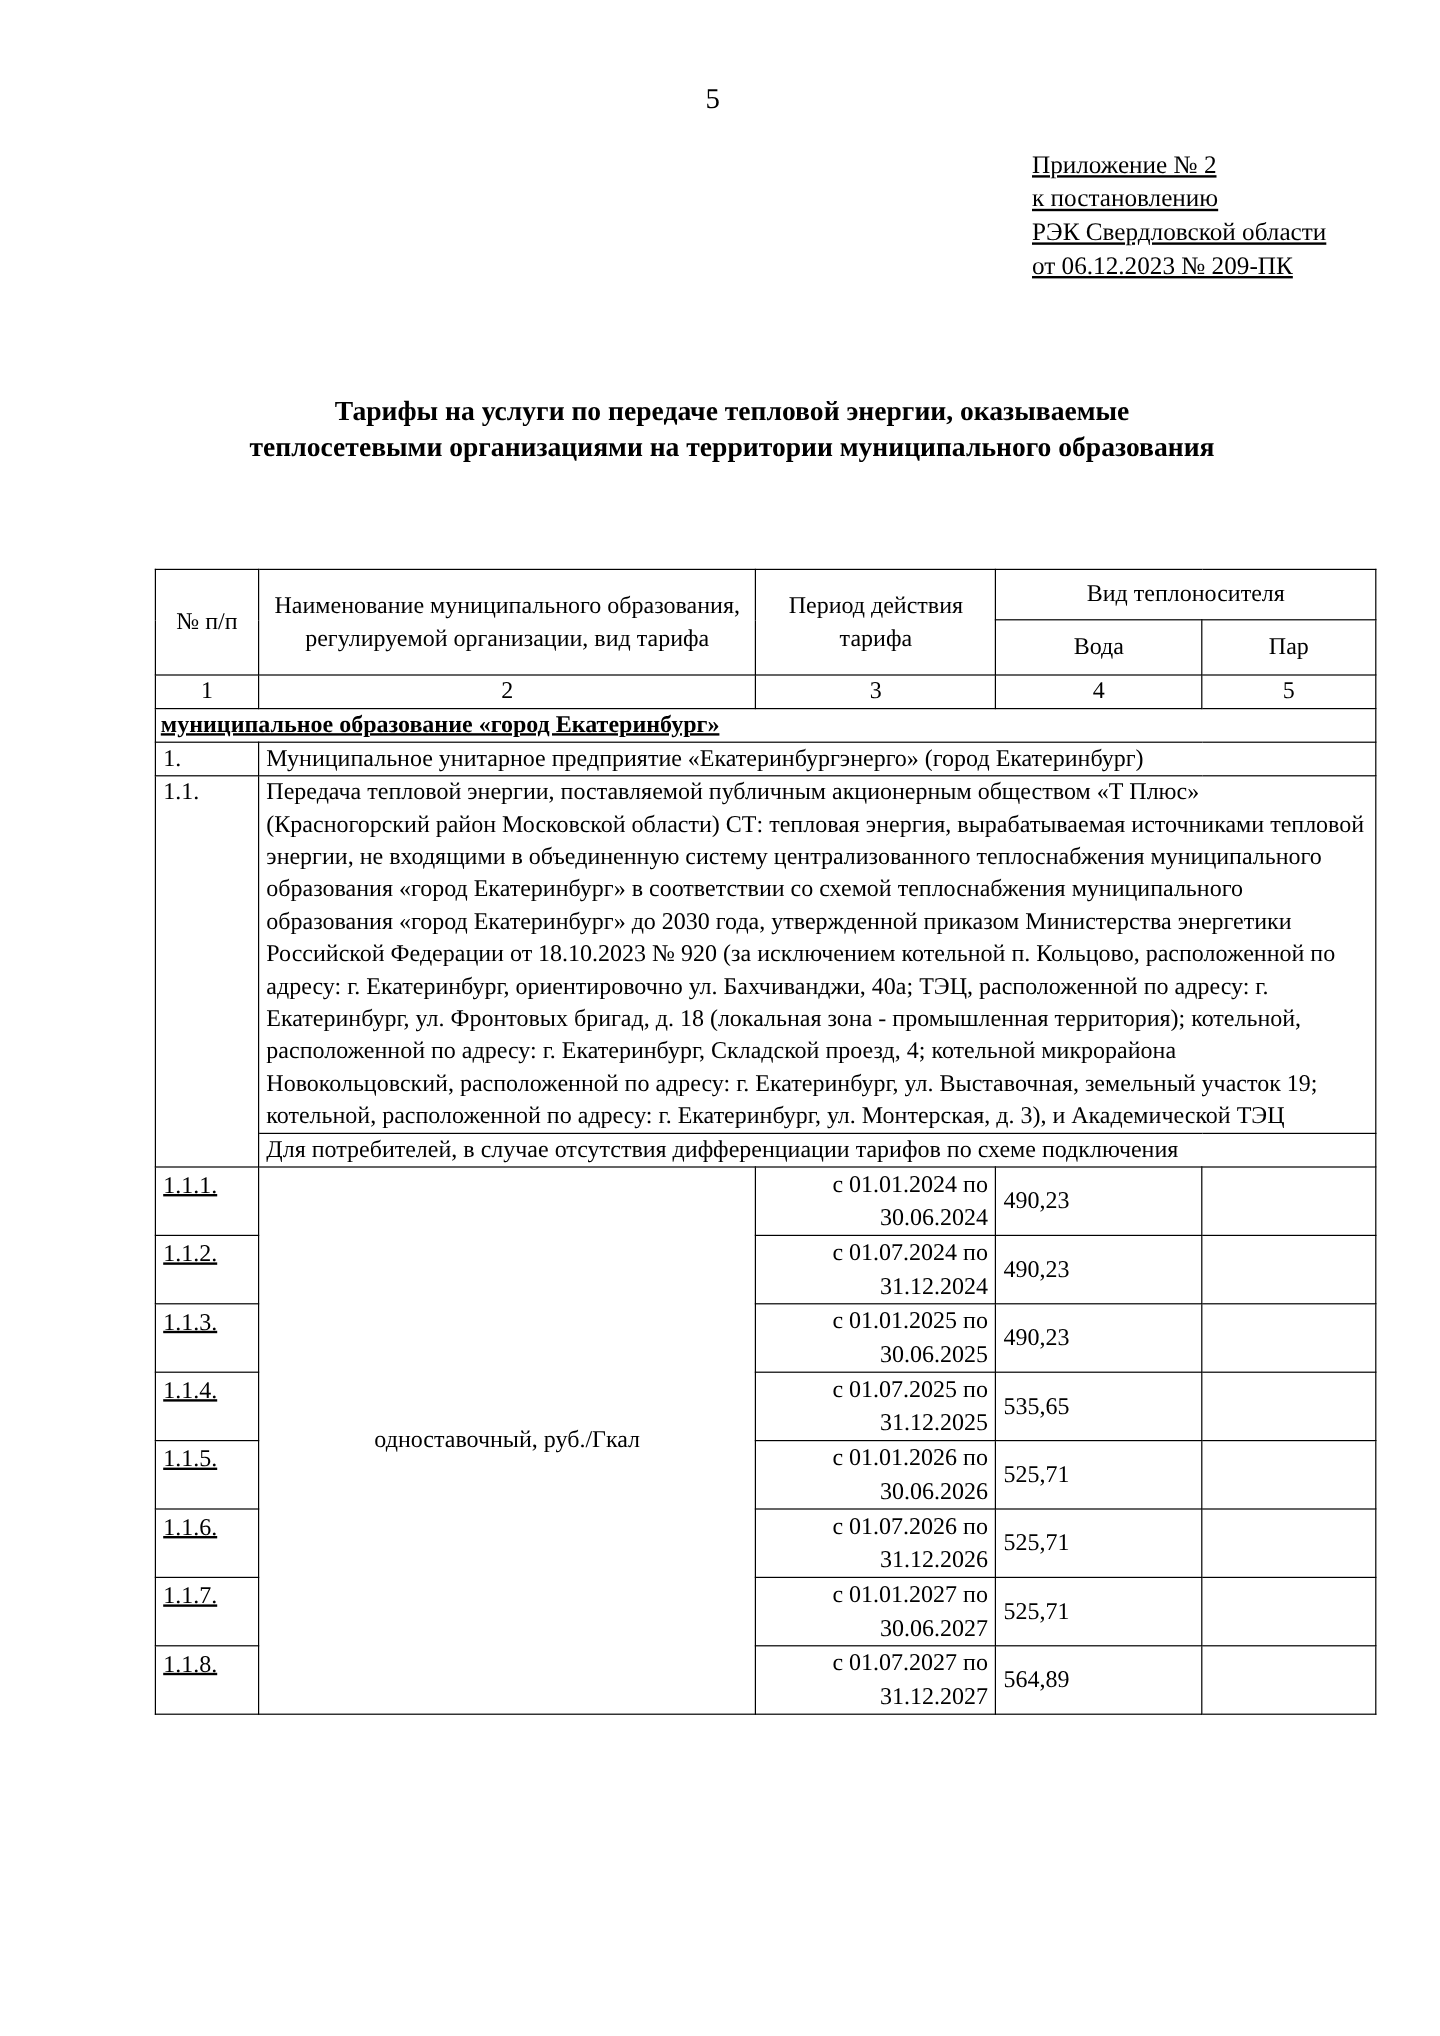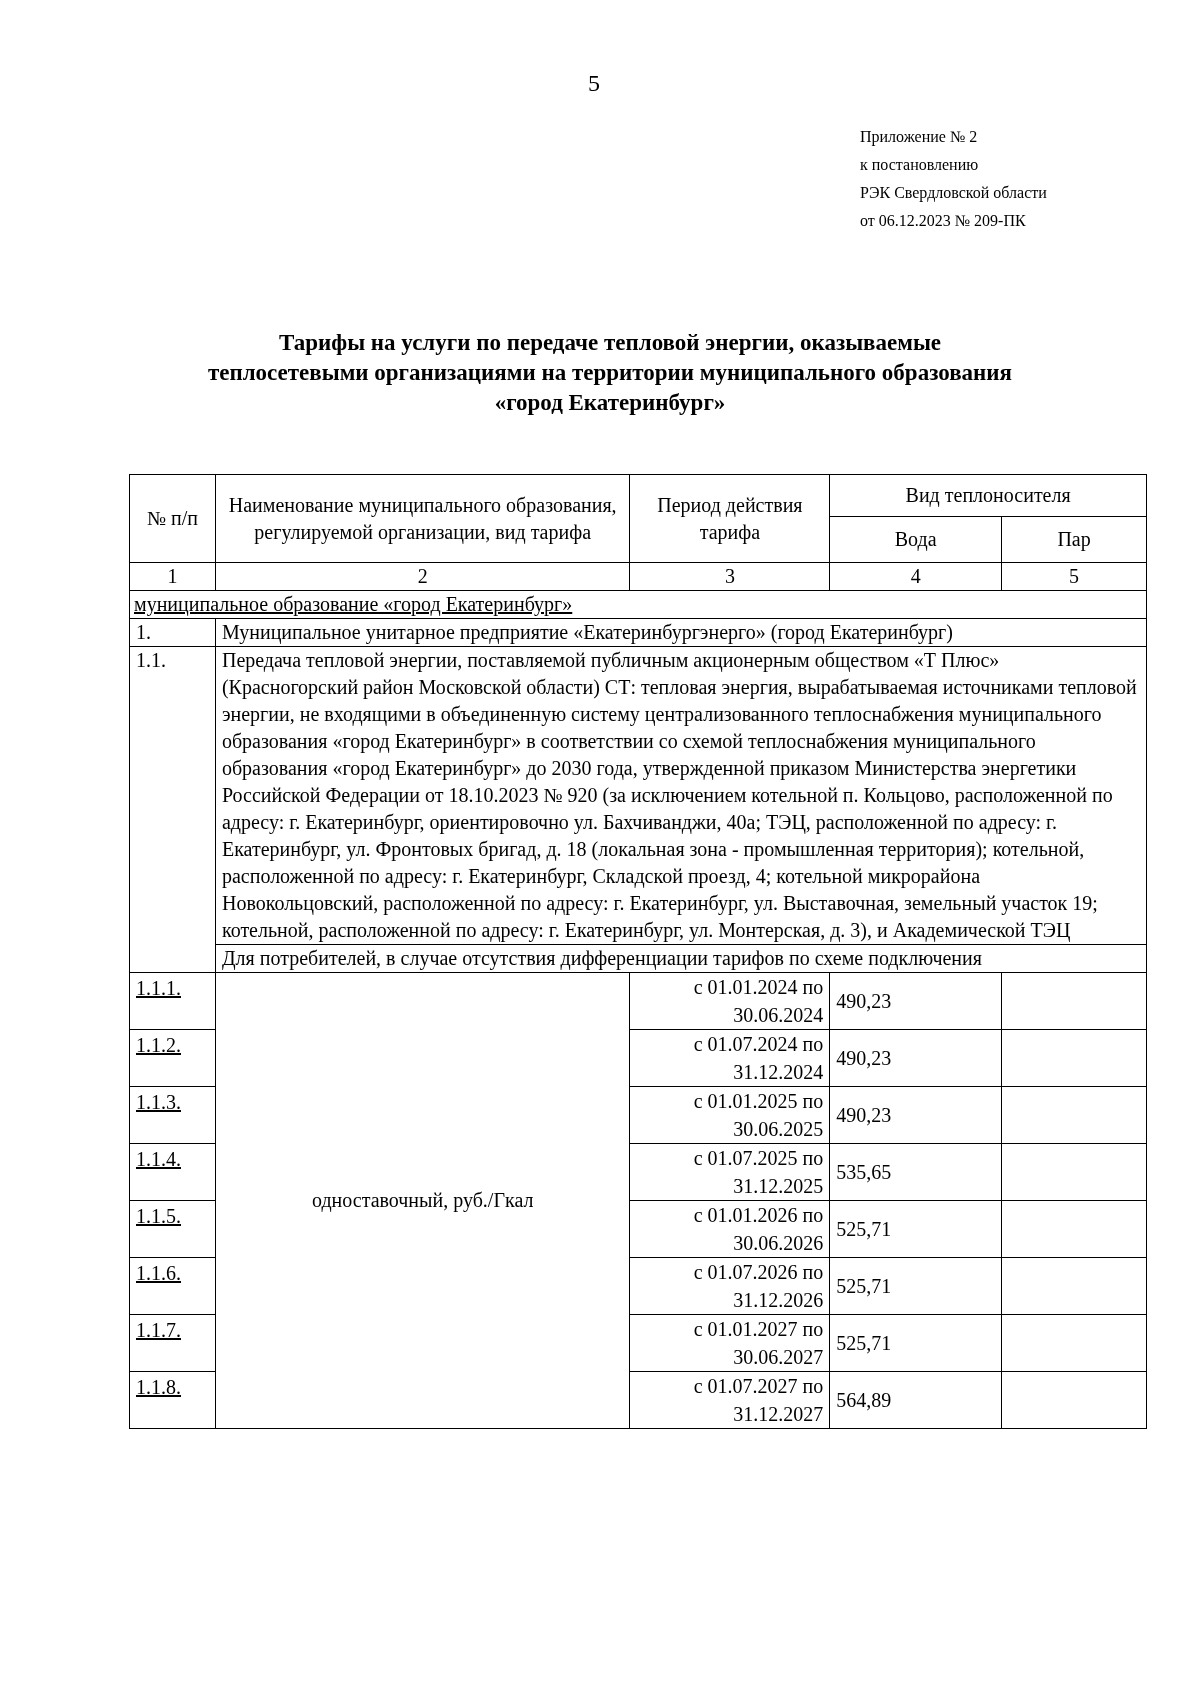--- a/index.html
+++ b/index.html
@@ -1,46 +1,45 @@
 <!DOCTYPE html>
 <html><head>
 <meta charset="utf-8">
 <style>
   html, body { margin: 0; padding: 0; background: #ffffff; }
   body { width: 1200px; height: 1697px; position: relative; font-family: "Liberation Serif", serif; color: #000; }
   .page-number { position: absolute; top: 70px; left: 0; width: 1188px; text-align: center; font-size: 24px; }
-  .appendix { position: absolute; top: 123px; left: 860px; font-size: 16px; line-height: 28px; }
+  .appendix { position: absolute; top: 123px; left: 860px; font-size: 21px; line-height: 28px; text-decoration: underline; }
   .appendix div { white-space: nowrap; }
   .title { position: absolute; top: 328px; left: 140px; width: 940px; text-align: center; font-weight: bold; font-size: 23px; line-height: 30px; }
   table.tariffs { position: absolute; top: 474px; left: 129px; width: 1018px; border-collapse: collapse; font-size: 20px; line-height: 27px; }
   table.tariffs td { border: 1.5px solid #000; padding: 0 6px; vertical-align: top; }
   .c { text-align: center; vertical-align: middle !important; }
   .hdr td { vertical-align: middle; }
-  .section { font-weight: normal; text-decoration: underline; padding-left: 4px !important; margin-left: 36px; }
+  .section { font-weight: bold; text-decoration: underline; padding-left: 4px !important; margin-left: 36px; }
   .num { padding-top: 2px !important; text-decoration: underline; }
   .period { text-align: right; line-height: 28px; }
   .val { text-align: left; vertical-align: middle !important; }
   .tall-row td { height: 53px; }
 </style>
 </head>
 <body>
 
 <div class="page-number">5</div>
 
 <div class="appendix">
   <div>Приложение № 2</div>
   <div>к постановлению</div>
   <div>РЭК Свердловской области</div>
   <div>от 06.12.2023 № 209-ПК</div>
 </div>
 
 <div class="title">
   <div>Тарифы на услуги по передаче тепловой энергии, оказываемые</div>
   <div>теплосетевыми организациями на территории муниципального образования</div>
-  <div>«город Екатеринбург»</div>
 </div>
 
 <table class="tariffs">
   <colgroup>
     <col style="width:86px">
     <col style="width:415px">
     <col style="width:200px">
     <col style="width:172px">
     <col style="width:145px">
   </colgroup>

